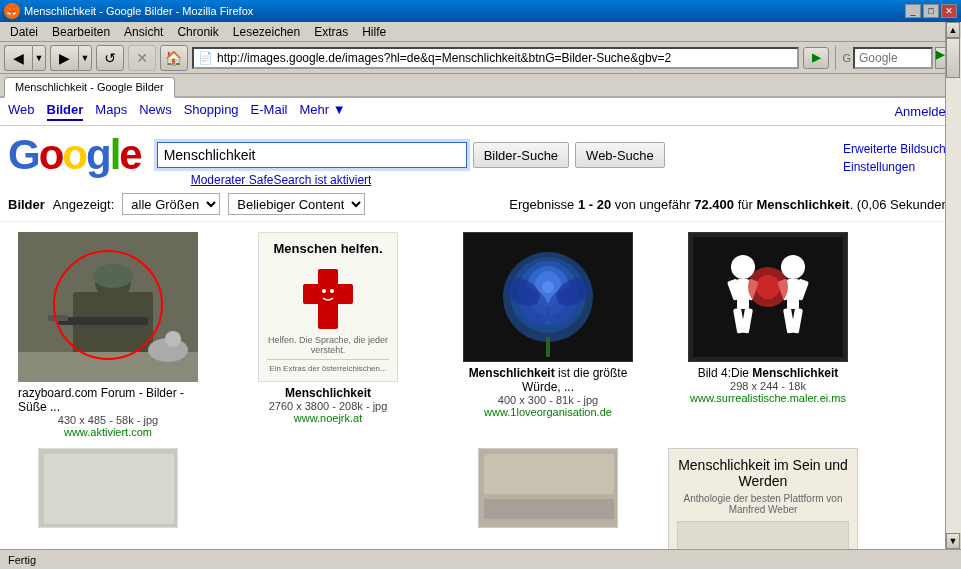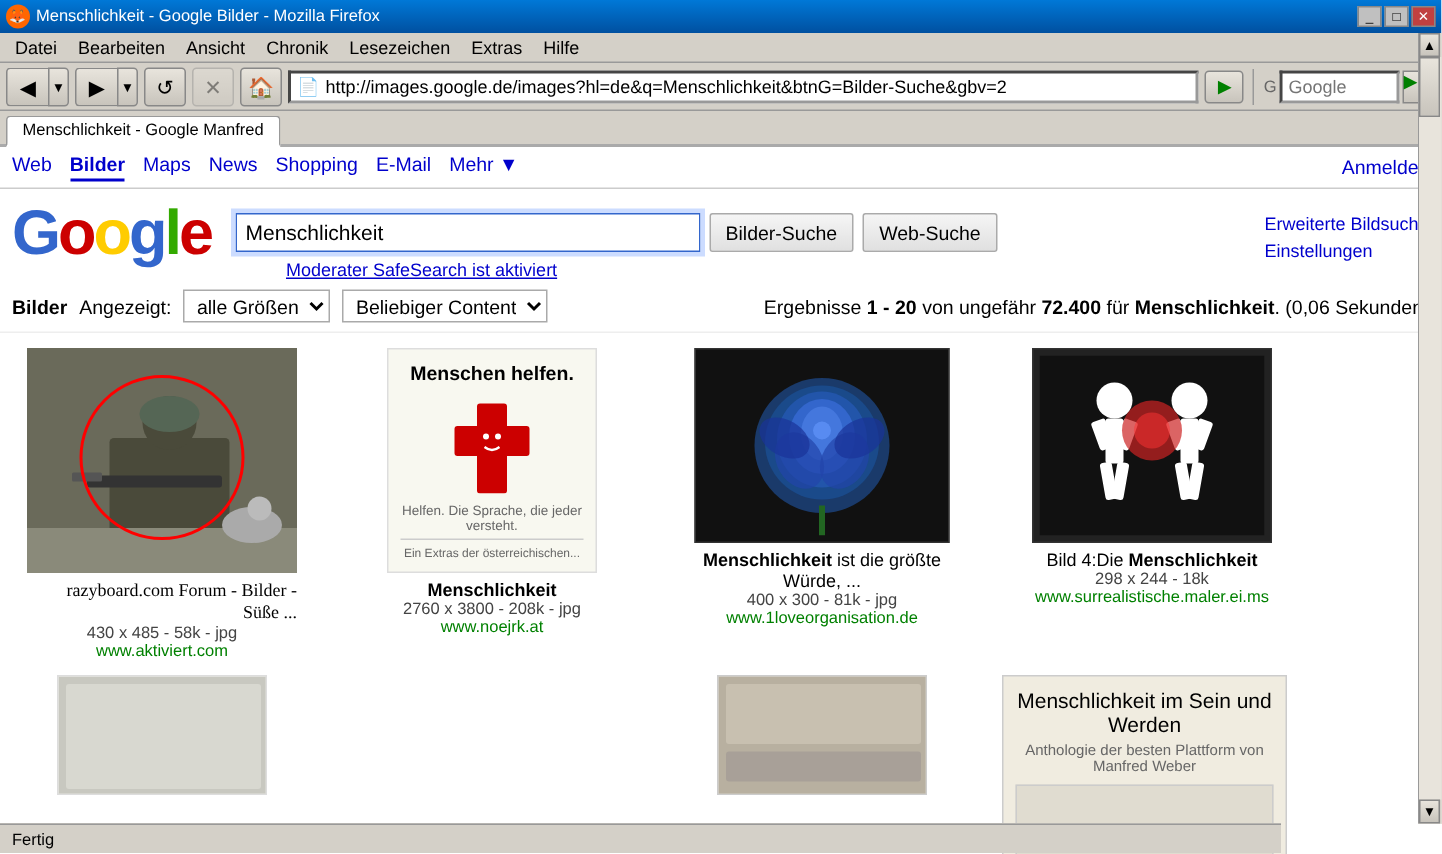--- a/index.html
+++ b/index.html
@@ -112,21 +112,21 @@
       font-size: 11px;
       margin-right: 2px;
     }
     .tab.active { background: white; border-bottom: 2px solid white; margin-bottom: -2px; z-index: 1; }
 
     
     .status-bar {
       position: fixed;
       bottom: 0;
       left: 0;
-      width: 854px;
+      width: 961px;
       height: 20px;
       background: #d4d0c8;
       border-top: 1px solid #999;
       display: flex;
       align-items: center;
       padding: 0 8px;
       font-size: 11px;
     }
 
     
@@ -264,21 +264,21 @@
     <div style="display:flex;align-items:center;gap:2px;">
       <span style="font-size:11px;color:#666;">G</span>
       <input class="search-box" type="text" placeholder="Google" style="">
       <div class="search-go">▶</div>
     </div>
   </div>
 </div>
 
 <div class="tab-bar">
   <div class="tab active">
-    <span>Menschlichkeit - Google Manfred</span>
+    <span>Menschlichkeit - Google Bilder</span>
   </div>
 </div>
 
 <div class="content">
 
   <div class="google-nav">
     <div class="google-nav-left">
       <a class="google-nav-link">Web</a>
       <a class="google-nav-link active" style="color:#00c;border-bottom:2px solid #00c;padding-bottom:2px;">Bilder</a>
       <a class="google-nav-link">Maps</a>
@@ -345,21 +345,21 @@
           <rect x="30" y="83" width="20" height="6" fill="#555" rx="1"></rect>
 
           <rect x="0" y="120" width="180" height="30" fill="#8a8a7a"></rect>
 
           <ellipse cx="150" cy="118" rx="20" ry="12" fill="#aaa"></ellipse>
           <circle cx="155" cy="107" r="8" fill="#bbb"></circle>
         </svg>
         
         <div style="position:absolute;width:110px;height:110px;border:2.5px solid red;border-radius:50%;top:18px;left:35px;pointer-events:none;"></div>
       </div>
-      <div style="font-size:12px;text-align:right;margin-top:4px;max-width:180px;font-family:Liberation Serif, serif;">razyboard.com Forum - Bilder - Süße ...</div>
+      <div style="font-size:12px;text-align:left;margin-top:4px;max-width:180px;">razyboard.com Forum - Bilder - Süße ...</div>
       <div style="font-size:11px;color:#444;text-align:center;">430 x 485 - 58k - jpg</div>
       <div style="font-size:11px;color:green;text-align:center;">www.aktiviert.com</div>
     </div>
 
     <div class="image-item">
       <div style="width:140px;height:150px;background:#f8f8f0;border:1px solid #ddd;display:flex;flex-direction:column;align-items:center;justify-content:center;padding:8px;">
         <div style="font-size:13px;font-weight:bold;margin-bottom:8px;">Menschen helfen.</div>
 
         <svg width="60" height="70">
           <rect x="20" y="5" width="20" height="60" fill="#cc0000" rx="2"></rect>

